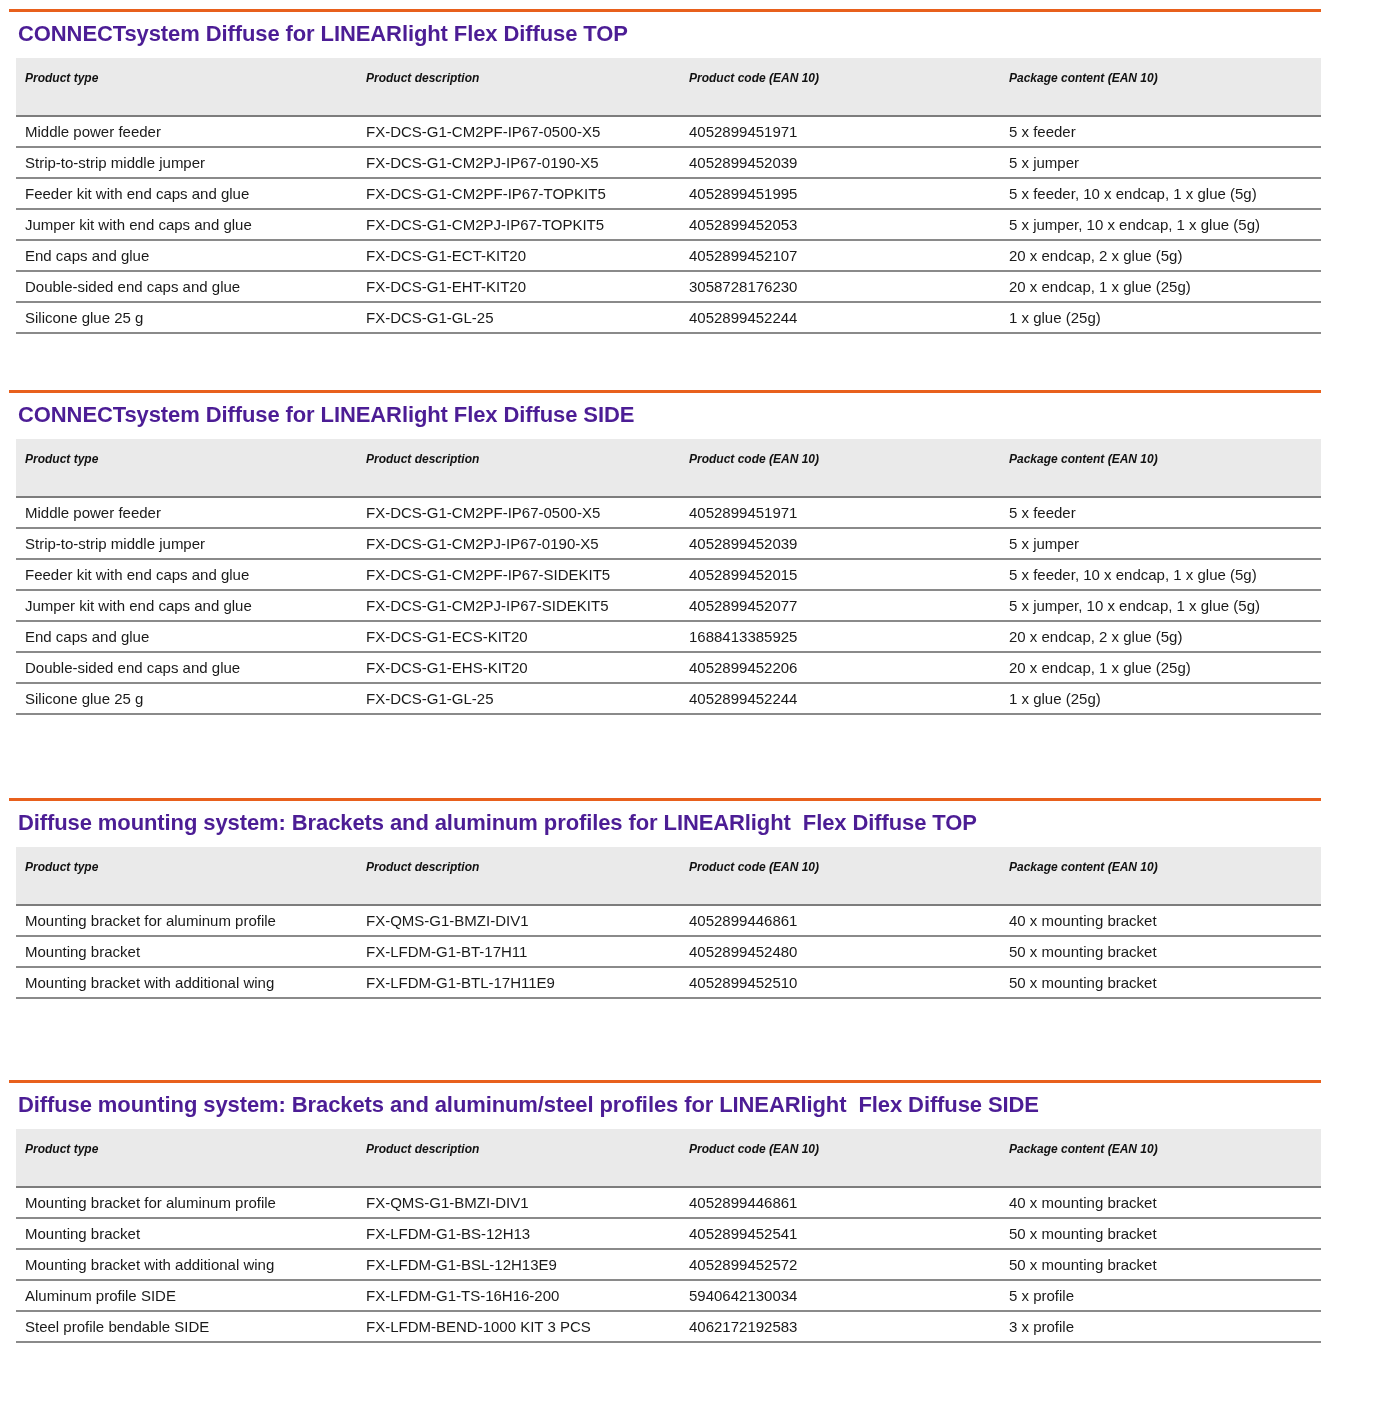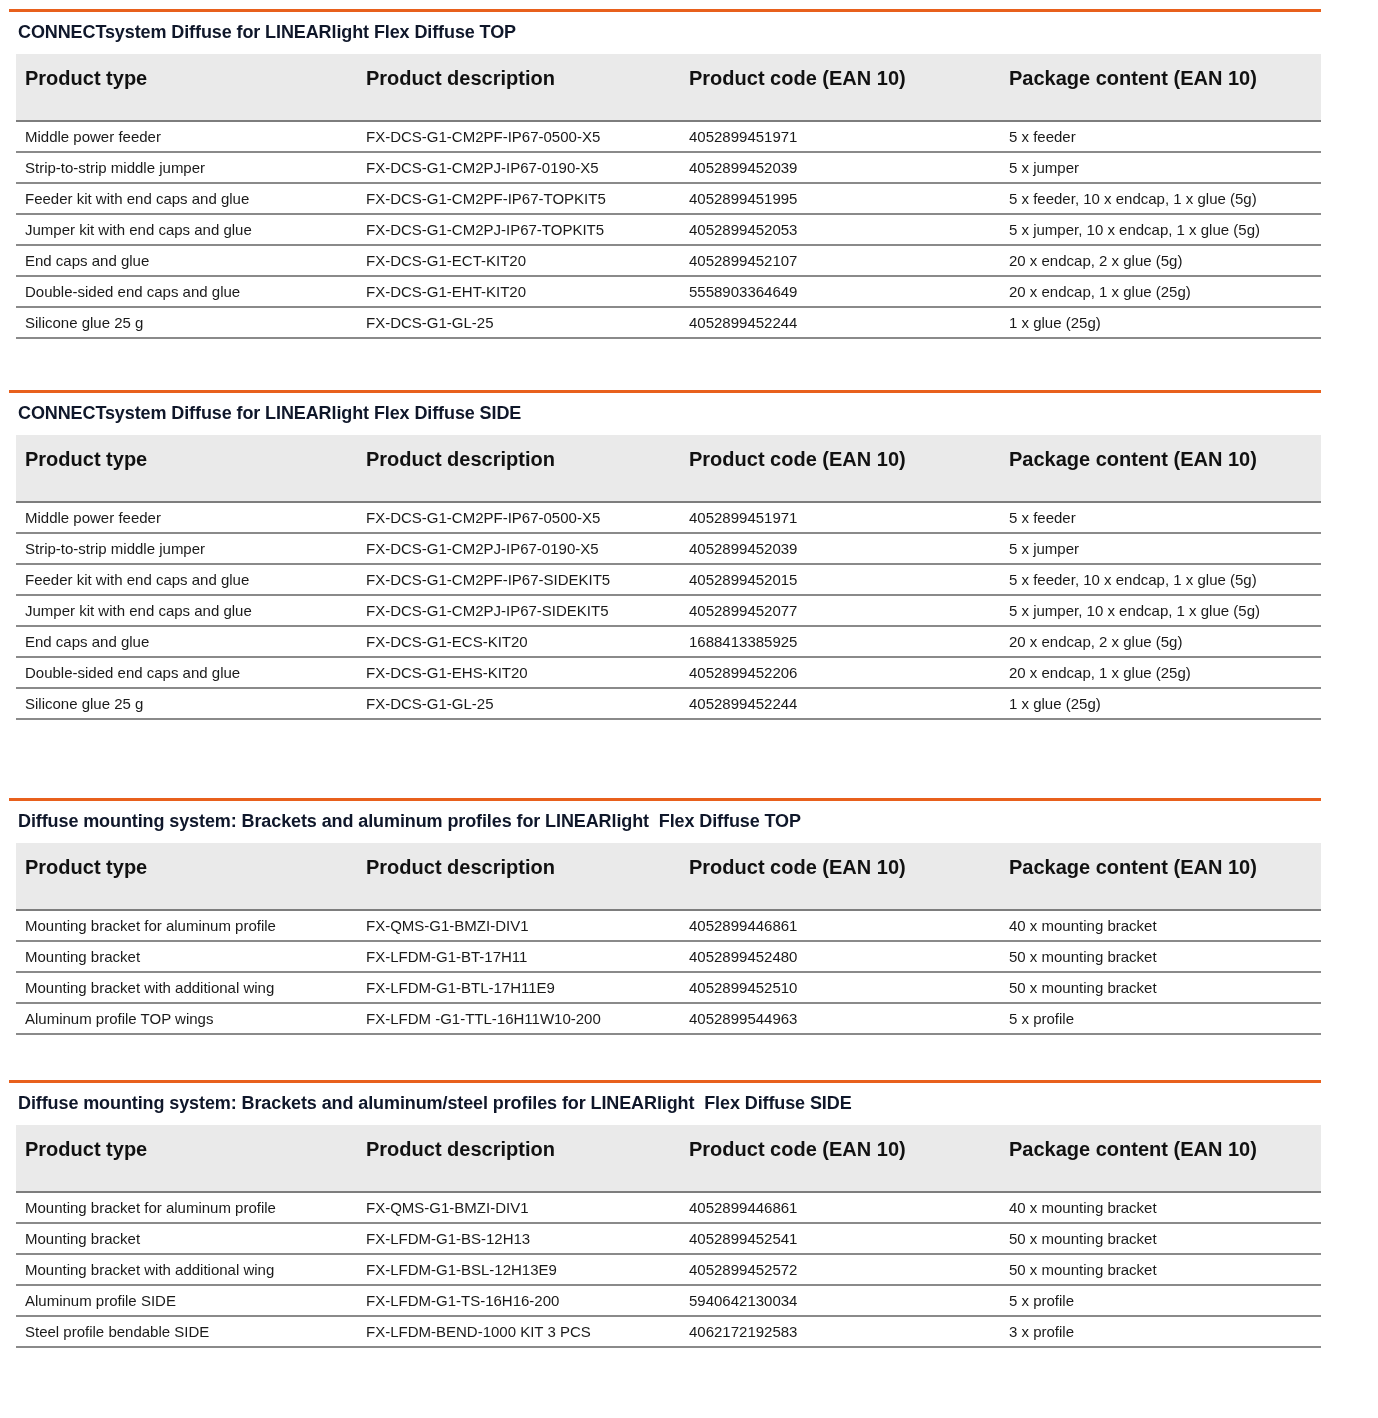--- a/index.html
+++ b/index.html
@@ -28,23 +28,23 @@
     width: 1312px;
   }
 
   .rule {
     height: 3px;
     background: #E8601C;
     width: 1312px;
   }
 
   .section-title {
-    font-size: 18px;
+    font-size: 22px;
     font-weight: bold;
-    color: #0f172a;
+    color: #4c1d95;
     letter-spacing: -0.1px;
     padding: 11px 0 0 9px;
     white-space: pre;
     line-height: 1.0;
   }
 
   
   .tbl {
     margin-top: 13px;
     margin-left: 7px;
@@ -53,27 +53,28 @@
     table-layout: fixed;
   }
   .tbl col.c1 { width: 341px; }
   .tbl col.c2 { width: 323px; }
   .tbl col.c3 { width: 320px; }
   .tbl col.c4 { width: 321px; }
 
   .tbl thead th {
     background: #EAEAEA;
     text-align: left;
-    font-size: 20px;
+    font-size: 12px;
     font-weight: bold;
     color: #111111;
     padding: 13px 0 30px 9px;
     vertical-align: top;
     border-bottom: 2px solid #7d7d7d;
     white-space: nowrap;
+    font-style: italic;
   }
 
   .tbl tbody td {
     font-size: 15px;
     color: #1a1a1a;
     padding: 5px 0 5px 9px;
     height: 19px;
     vertical-align: middle;
     border-bottom: 2px solid #8a8a8a;
     white-space: nowrap;
@@ -133,21 +134,21 @@
         </tr>
         <tr>
           <td>End caps and glue</td>
           <td>FX-DCS-G1-ECT-KIT20</td>
           <td>4052899452107</td>
           <td>20 x endcap, 2 x glue (5g)</td>
         </tr>
         <tr>
           <td>Double-sided end caps and glue</td>
           <td>FX-DCS-G1-EHT-KIT20</td>
-          <td>5558903364649</td>
+          <td>3058728176230</td>
           <td>20 x endcap, 1 x glue (25g)</td>
         </tr>
         <tr>
           <td>Silicone glue 25 g</td>
           <td>FX-DCS-G1-GL-25</td>
           <td>4052899452244</td>
           <td>1 x glue (25g)</td>
         </tr>
       </tbody>
     </table>
@@ -248,26 +249,20 @@
           <td>FX-LFDM-G1-BT-17H11</td>
           <td>4052899452480</td>
           <td>50 x mounting bracket</td>
         </tr>
         <tr>
           <td>Mounting bracket with additional wing</td>
           <td>FX-LFDM-G1-BTL-17H11E9</td>
           <td>4052899452510</td>
           <td>50 x mounting bracket</td>
         </tr>
-        <tr>
-          <td>Aluminum profile TOP wings</td>
-          <td>FX-LFDM -G1-TTL-16H11W10-200</td>
-          <td>4052899544963</td>
-          <td>5 x profile</td>
-        </tr>
       </tbody>
     </table>
   </div>
 
   <div class="section" style="top:1054px;margin-top:26px;">
     <div class="rule"></div>
     <div class="section-title">Diffuse mounting system: Brackets and aluminum/steel profiles for LINEARlight  Flex Diffuse SIDE</div>
     <table class="tbl">
       <colgroup>
           <col class="c1">

